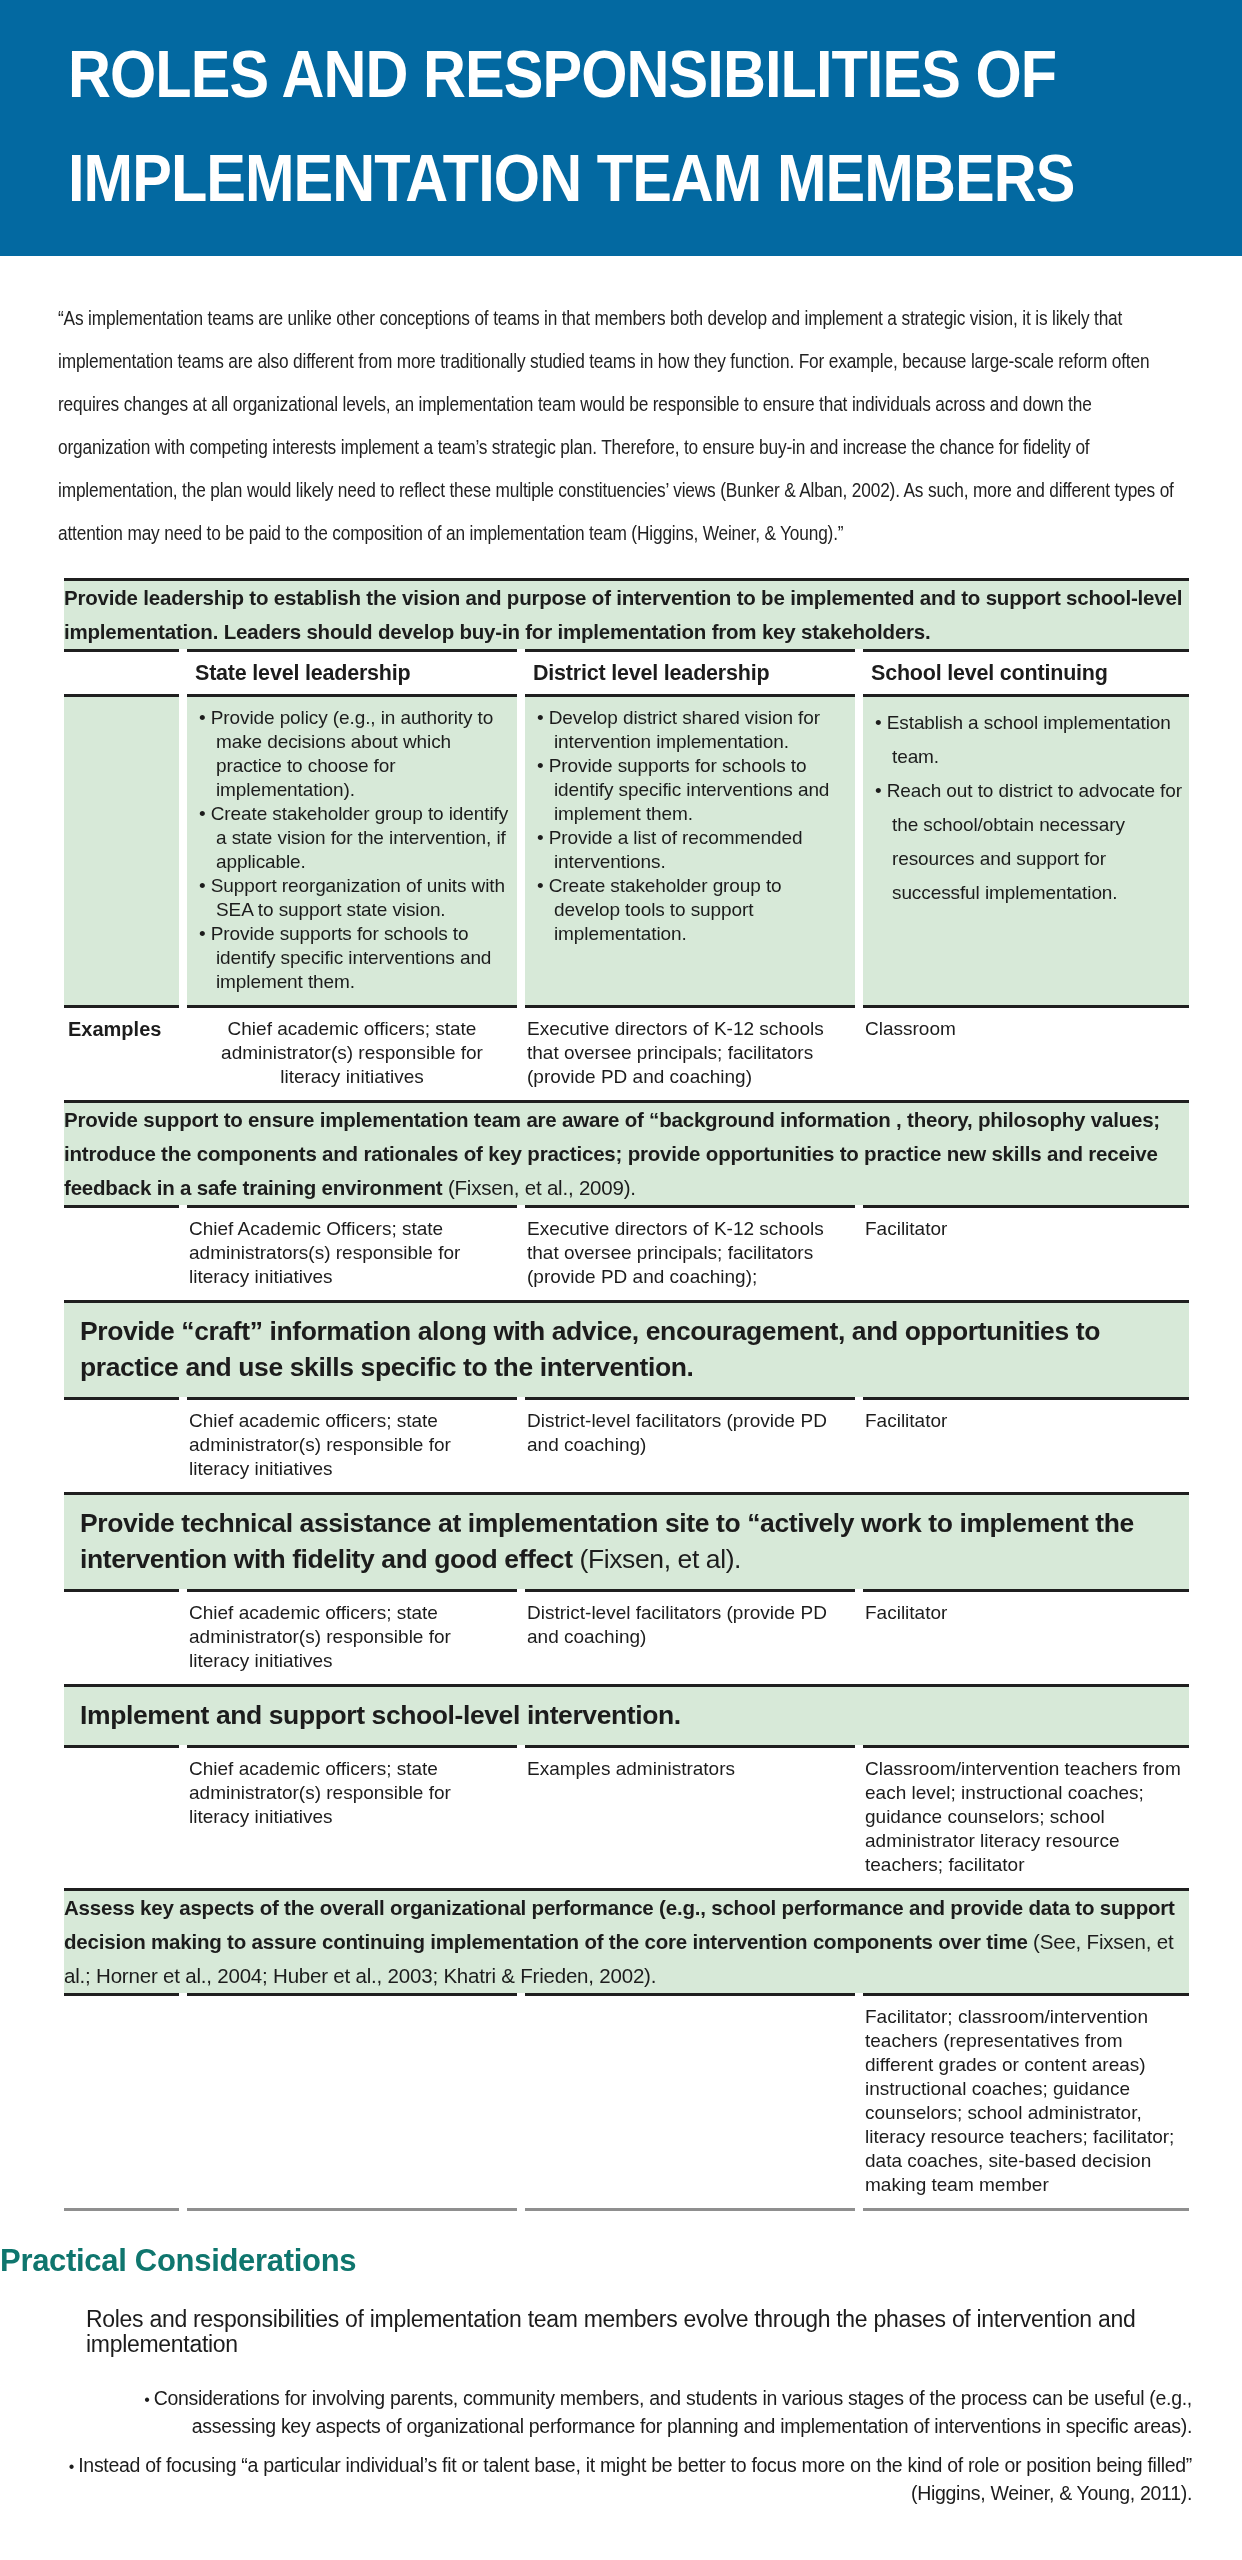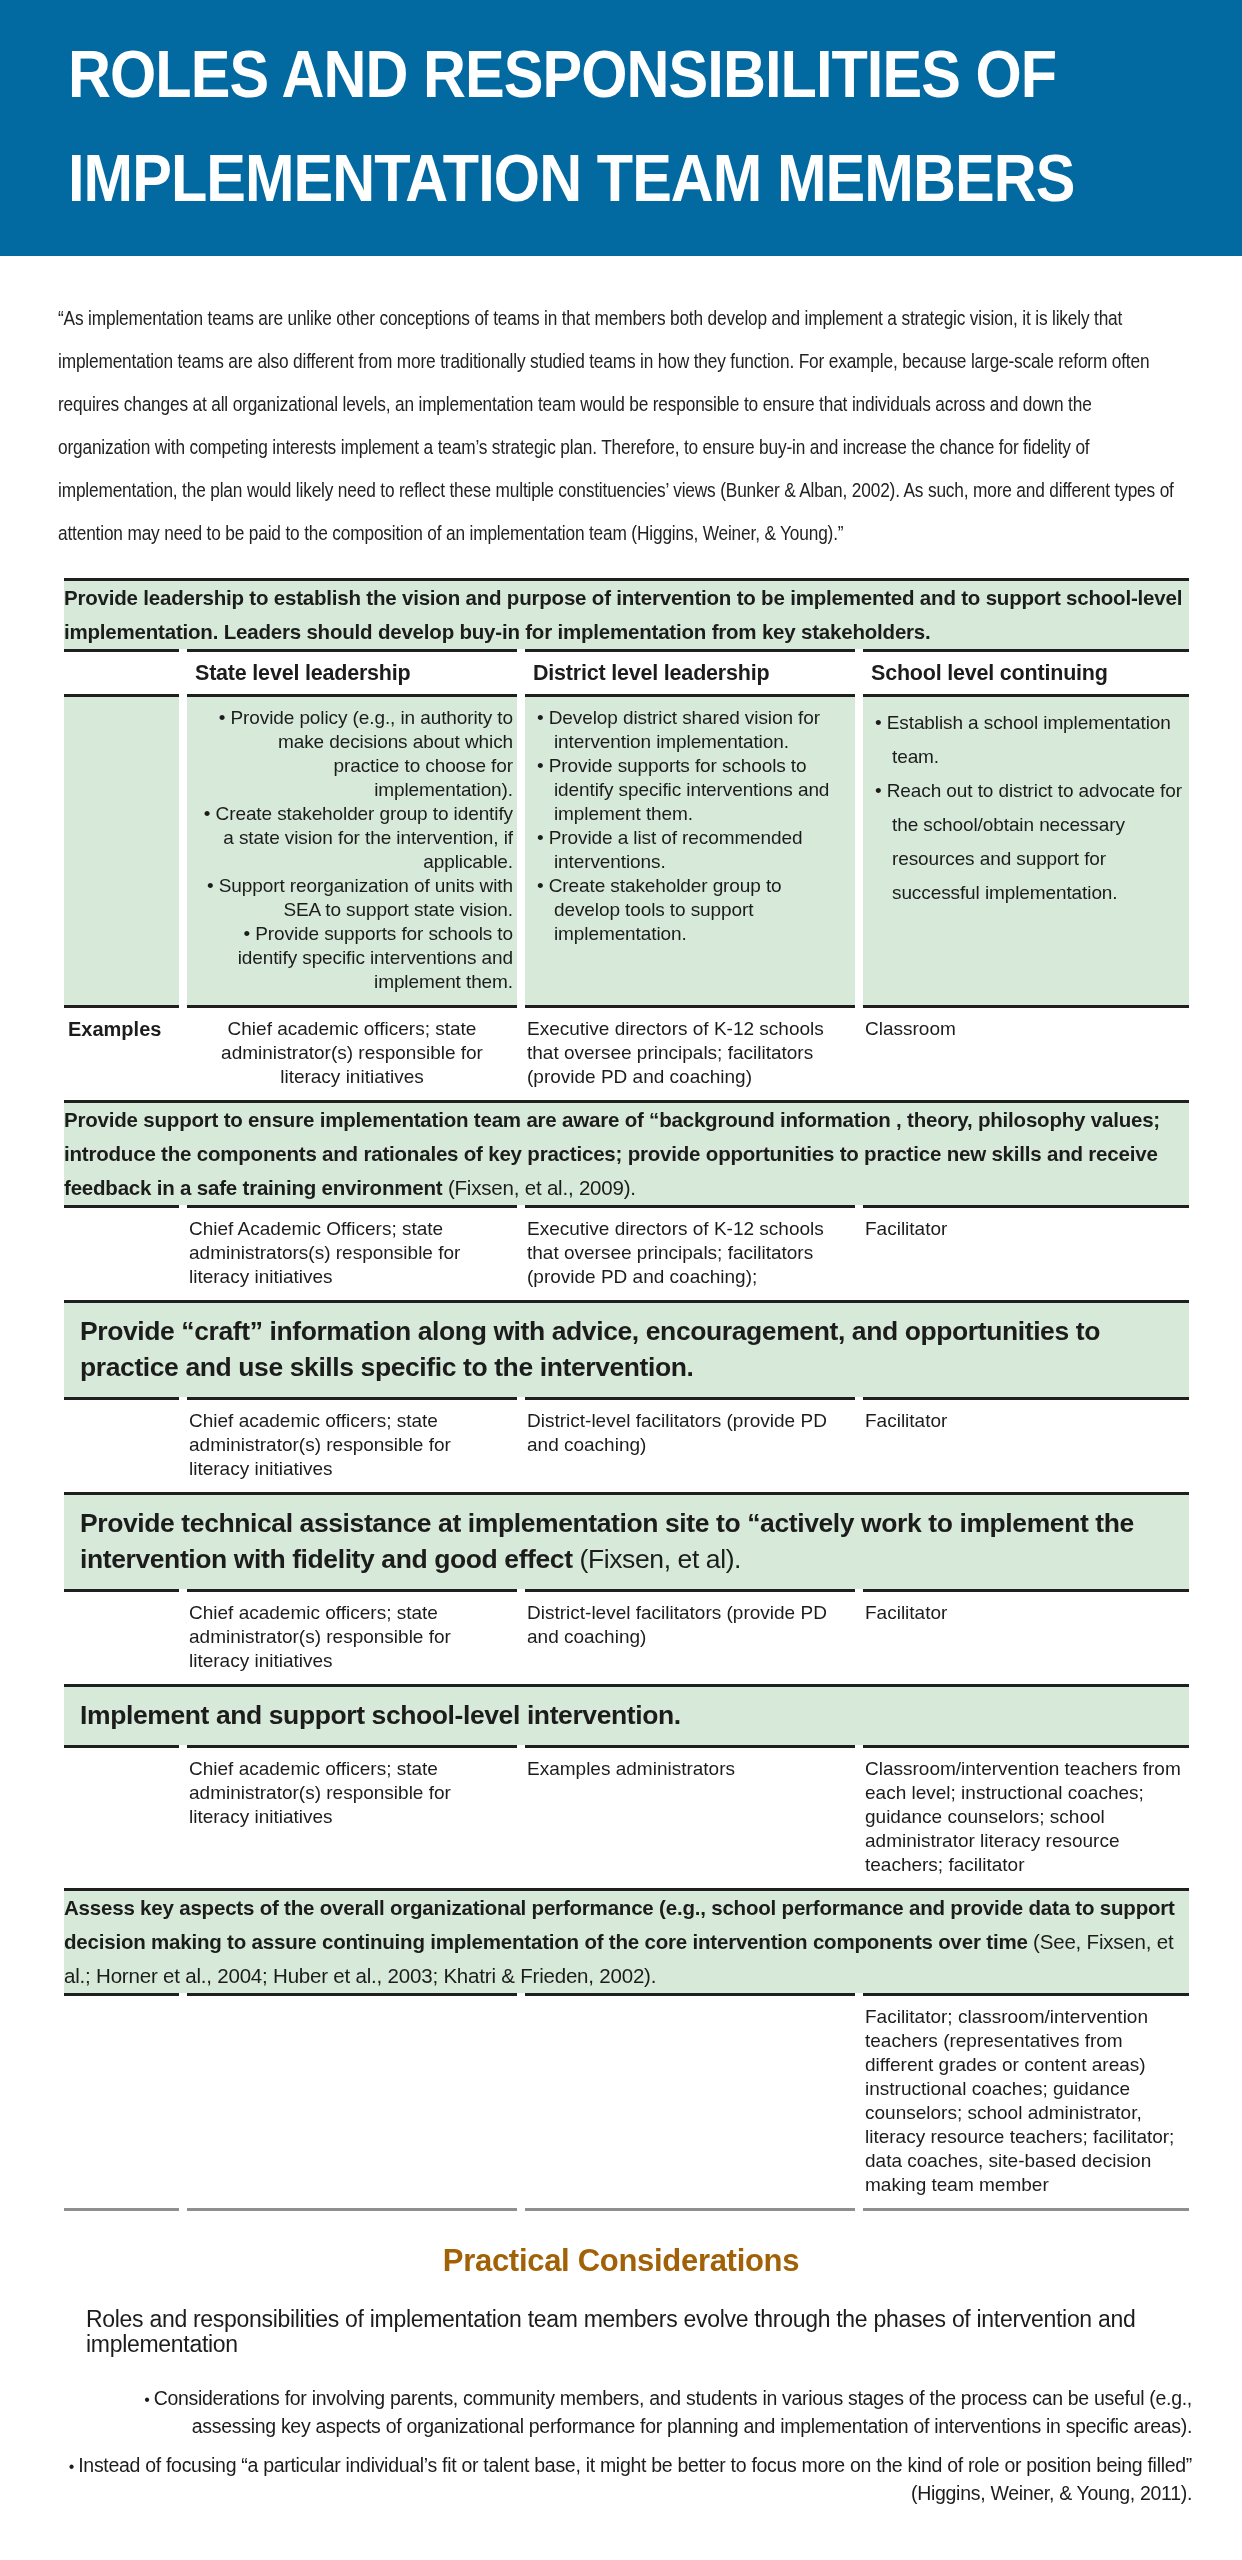--- a/index.html
+++ b/index.html
@@ -24,30 +24,30 @@
     table-layout:fixed; width:1141px; }
   table.roles td { vertical-align:top; border-top:3px solid #1f1f1f; padding:0; }
   td.band { background:#d7e9d8; }
   .banner { padding:9px 16px 13px; font-weight:bold; font-size:20.5px; line-height:34px; letter-spacing:-0.2px; }
   .banner .cite { font-weight:normal; }
   .banner.big { font-size:26.5px; line-height:36px; letter-spacing:-0.4px; padding:10px 16px 12px; }
   tr.colhead td { font-weight:bold; font-size:21.5px; line-height:24px; padding:9px 0 9px 8px; letter-spacing:-0.2px; }
   ul.blist { margin:9px 4px 11px 12px; padding:0; list-style:none; font-size:19px; letter-spacing:-0.1px; }
   ul.blist li { padding-left:17px; text-indent:-17px; }
   ul.blist li::before { content:"•  "; }
-  ul.state li { line-height:24px;text-align:right; }
+  ul.state li { line-height:24px; }
   ul.district li { line-height:24px; }
   ul.school li { line-height:34px; }
   tr.ex td { font-size:19px; line-height:24px; padding:9px 8px 11px 2px; }
   tr.ex td.lbl { font-weight:bold; font-size:20px; padding-left:4px; }
   tr.ex td.ctr { text-align:center; padding-left:6px; padding-right:6px; }
   tr.last td { border-bottom:3px solid #8f8f8f; }
 
   
-  .pc-head { margin-top:32px; text-align:center; color:#a16207; font-size:31px; font-weight:bold; letter-spacing:-0.3px; }
+  .pc-head { margin-top:32px; text-align:left; color:#0f766e; font-size:31px; font-weight:bold; letter-spacing:-0.3px; }
   .pc-lead { margin:28px 40px 0 86px; font-size:23px; letter-spacing:-0.3px; line-height:25px; }
   ul.pc-bullets { margin:28px 50px 0 62px; padding:0; list-style:none; font-size:19.5px;
     line-height:26px; letter-spacing:-0.3px;text-align:right; }
   ul.pc-bullets li { padding-left:18px; text-indent:-18px; margin-bottom:13px; }
   ul.pc-bullets li::before { content:"•  "; font-size:16px; }
 </style>
 </head>
 <body>
 
 <div class="page">

